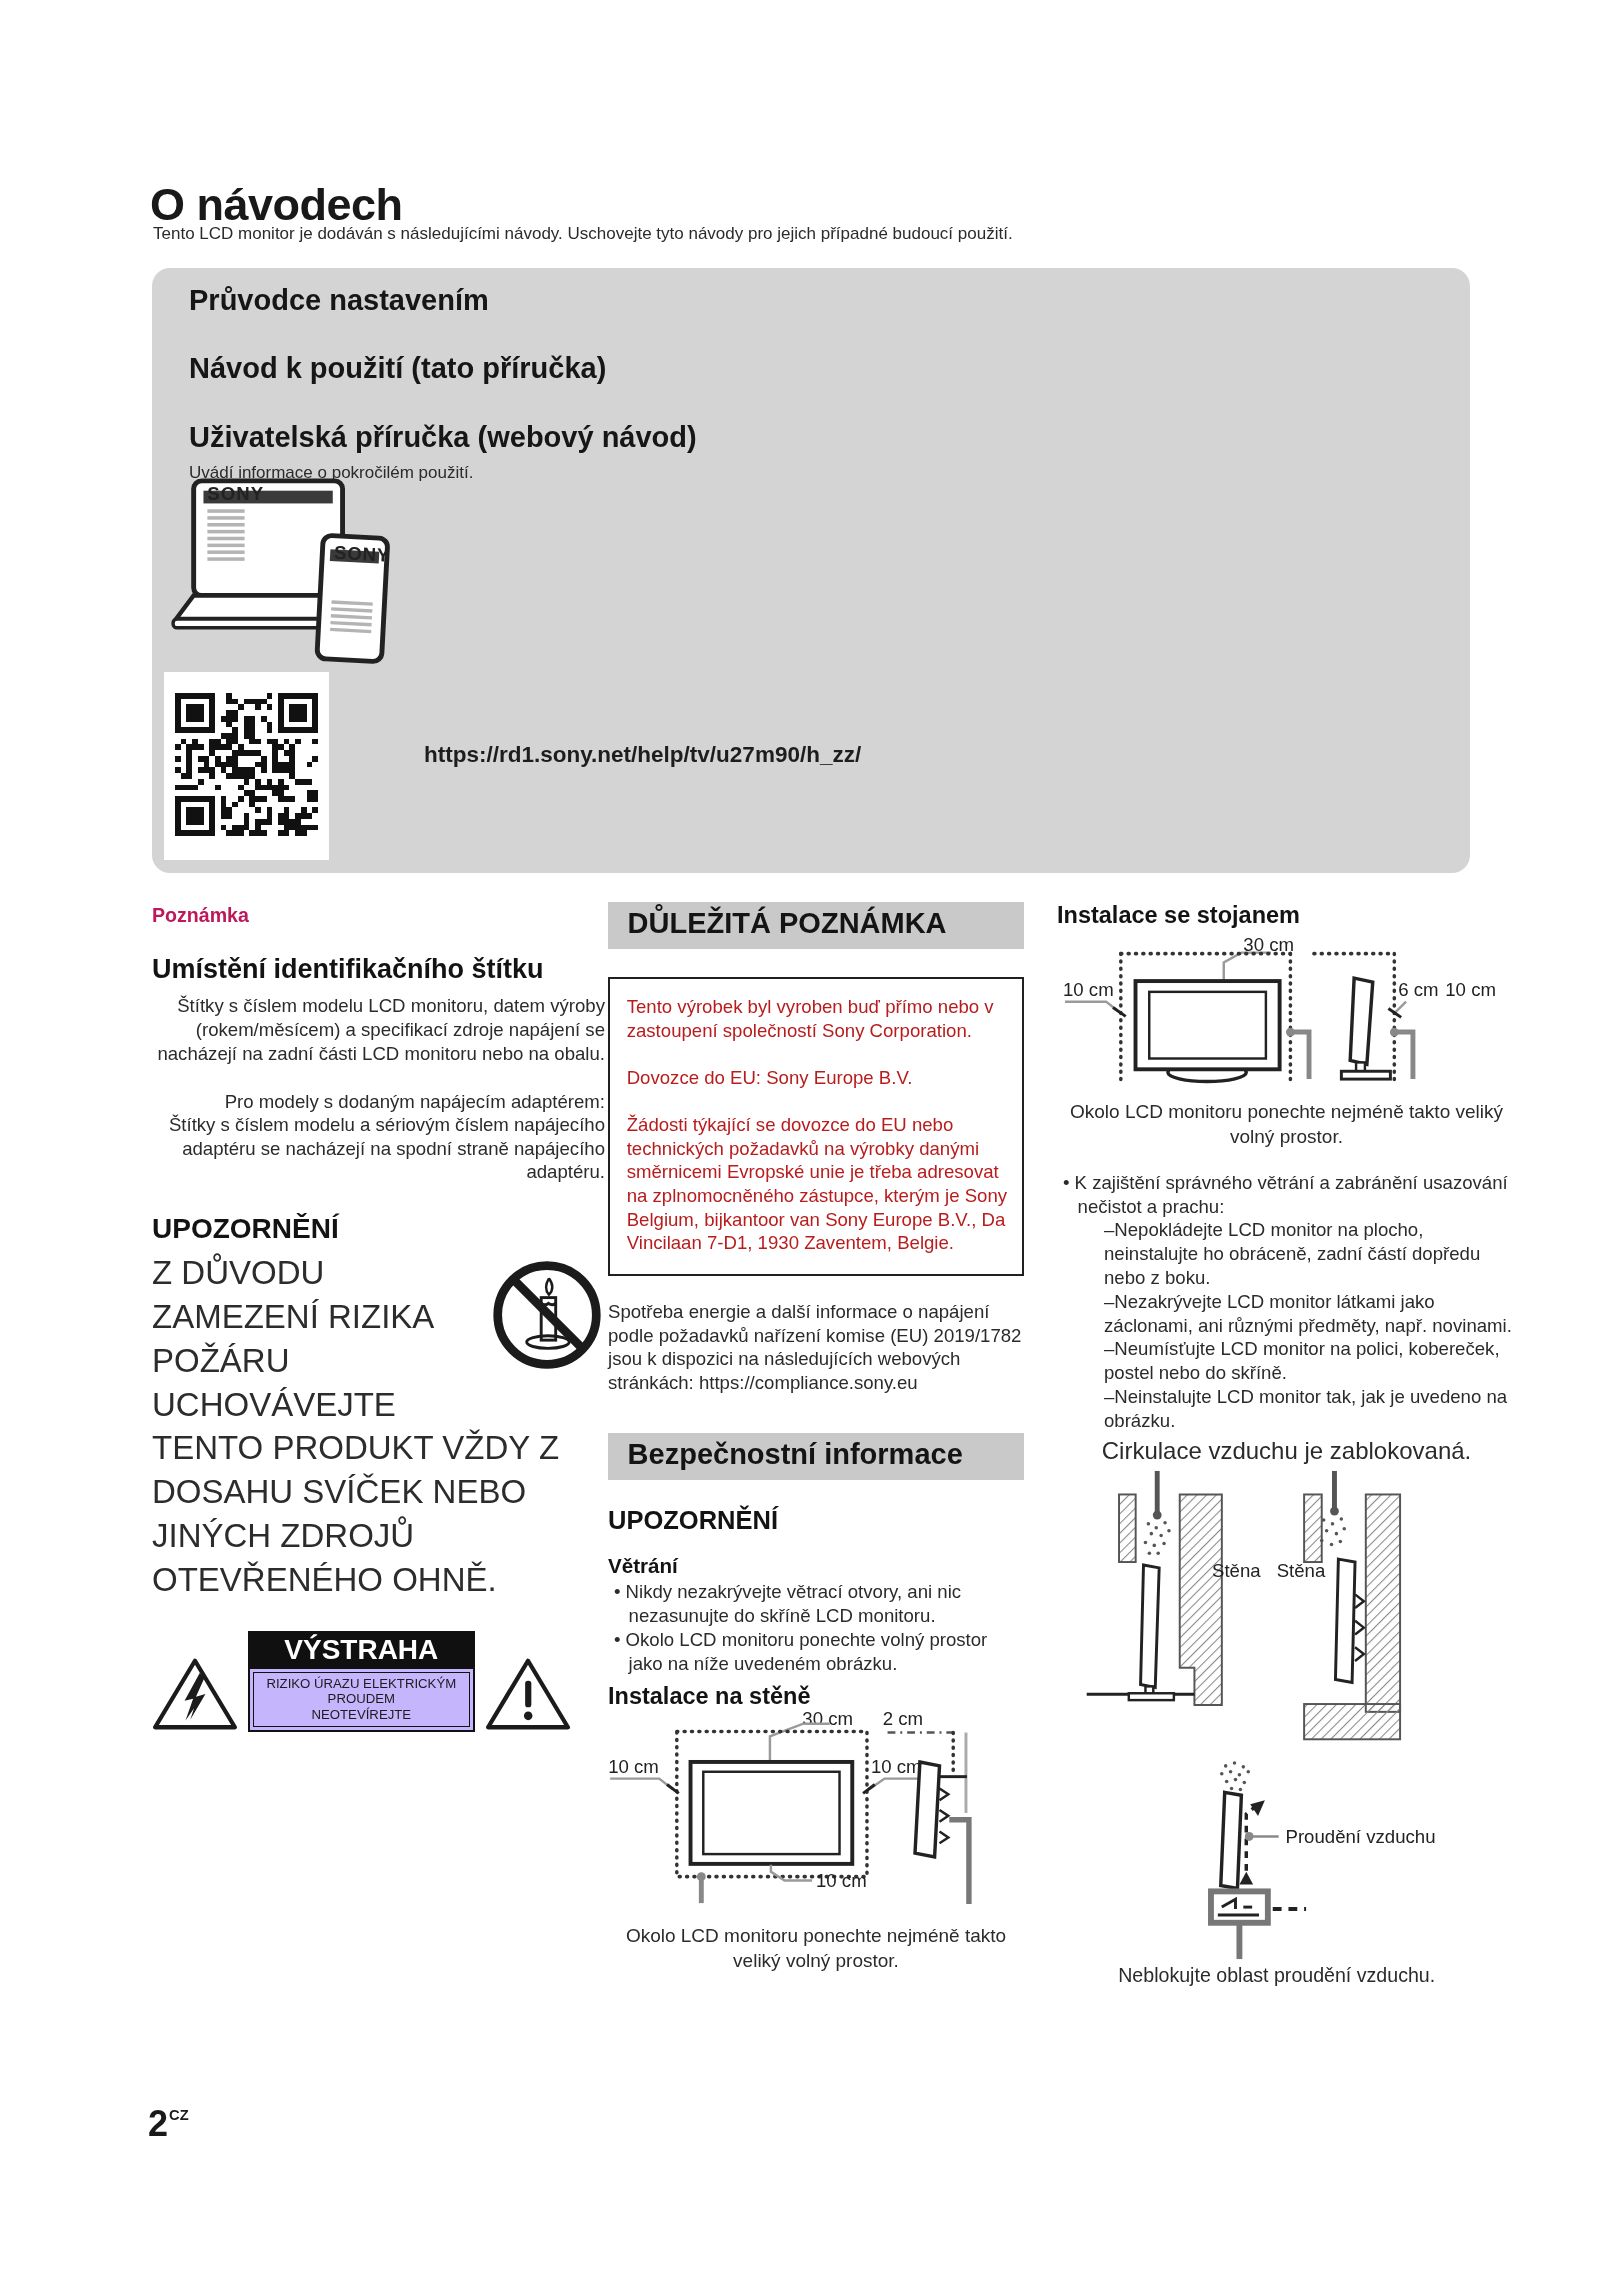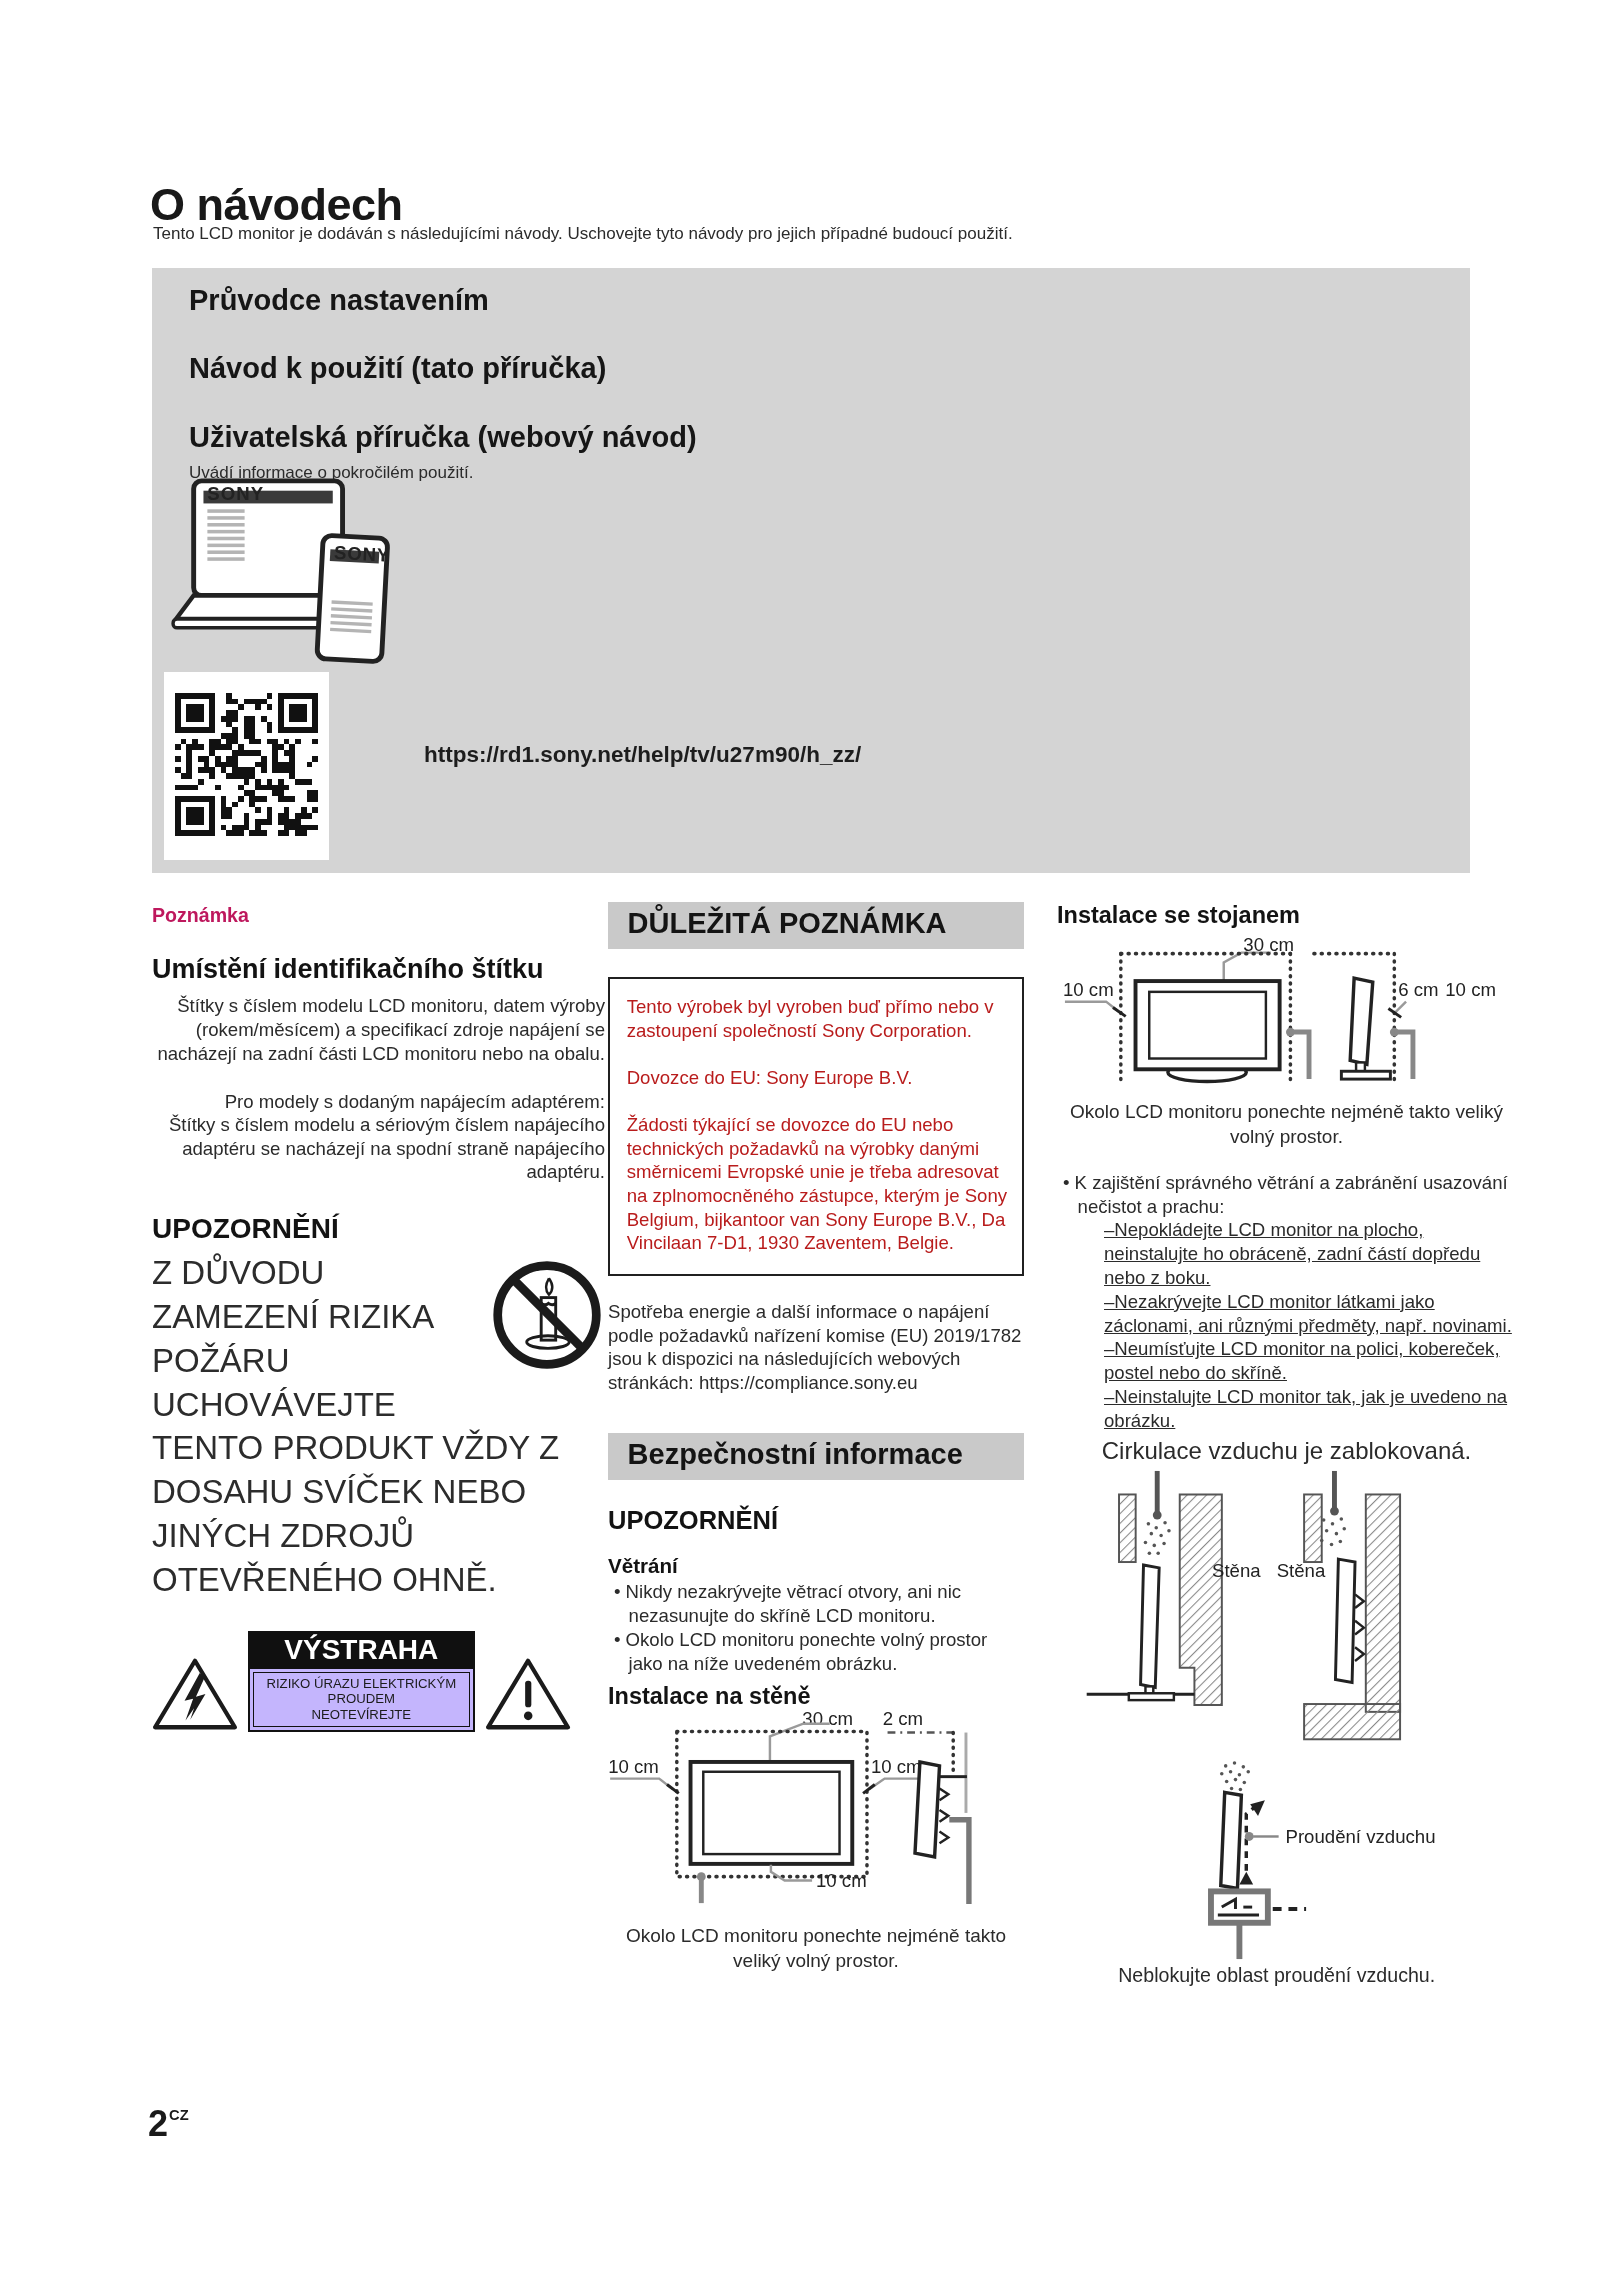--- a/index.html
+++ b/index.html
@@ -5,21 +5,21 @@
   html,body{margin:0;padding:0;background:#ffffff;}
   body{width:1621px;height:2293px;position:relative;font-family:"Liberation Sans",sans-serif;color:#232323;-webkit-font-smoothing:antialiased;}
   .abs{position:absolute;}
   p{margin:0;}
 
   
   .page-title{left:150px;top:149px;font-size:45px;font-weight:bold;color:#191919;letter-spacing:-0.5px;}
   .intro{left:153px;top:224px;font-size:17px;color:#2b2b2b;}
 
   
-  .panel{left:152px;top:268px;width:1318px;height:605px;background:#d4d4d4;}
+  .panel{left:152px;top:268px;width:1318px;height:605px;background:#d4d4d4;border-radius:18px;}
   .panel h2{position:absolute;left:37px;margin:0;font-size:29px;font-weight:bold;color:#161616;}
   .panel .m1{top:15.7px;} .panel .m2{top:84px;} .panel .m3{top:153px;}
   .panel-note{position:absolute;left:37px;top:195px;font-size:17px;color:#2b2b2b;}
   .devices{position:absolute;left:17.6px;top:208px;}
   .qr-wrap{position:absolute;left:11.8px;top:404px;width:165px;height:188px;background:#ffffff;}
   .qr-wrap svg{position:absolute;left:10.8px;top:20.6px;}
   .url{position:absolute;left:272px;top:474px;font-size:22.5px;font-weight:bold;color:#1d1d1d;}
 
   
   .col-left{left:152px;top:904px;width:453px;}
@@ -44,21 +44,21 @@
   .imp-box p + p{margin-top:23.5px;}
   .energy{margin-top:23.5px;font-size:18.6px;line-height:1.27;color:#2b2b2b;}
   .mt40{margin-top:39px;}
   .mid-upoz{font-size:25.5px;font-weight:bold;color:#131313;margin-top:25.5px;}
   .vetrani{font-size:20.6px;font-weight:bold;color:#131313;margin-top:19.6px;margin-bottom:2px;}
   .sub-heading{font-size:23.5px;font-weight:bold;color:#131313;margin-top:7.8px;}
   .caption{font-size:19px;text-align:center;line-height:1.3;color:#2b2b2b;margin-top:16px;}
 
   .stand-heading{font-size:23.5px;font-weight:bold;color:#131313;}
   .vent-block{margin-top:21.6px;font-size:18.6px;line-height:1.28;color:#2b2b2b;}
-  .vent-sub{padding-left:47px;text-decoration:underline;}
+  .vent-sub{padding-left:47px;}
   .blocked-caption{text-align:center;font-size:24px;color:#2b2b2b;margin-top:4px;}
   .airflow-caption{font-size:19.6px;text-align:center;color:#2b2b2b;margin-top:2px;padding-right:19.6px;}
 
   .page-num{left:148px;top:2103px;font-size:36px;font-weight:bold;color:#1a1a1a;}
   .page-num .sup{font-size:14.7px;font-weight:bold;position:relative;top:-15.7px;margin-left:1px;}
 
   
   svg{display:block;}
   svg text{font-family:"Liberation Sans",sans-serif;font-size:19px;fill:#222;}
   .dotted{stroke:#333;stroke-width:3.6;stroke-dasharray:1 6.5;stroke-linecap:round;fill:none;}

